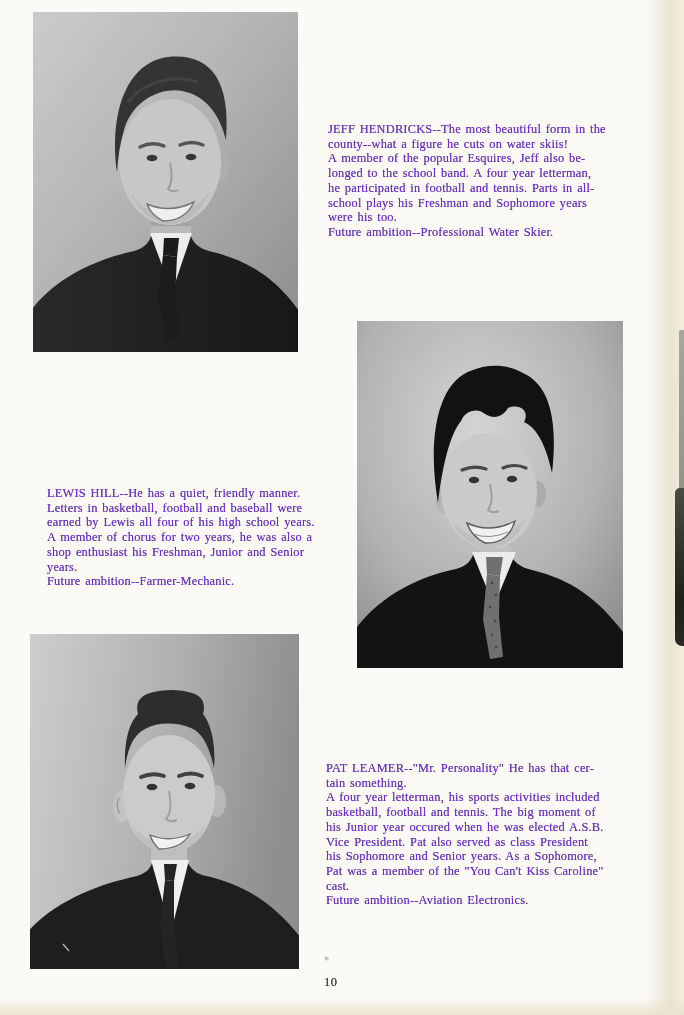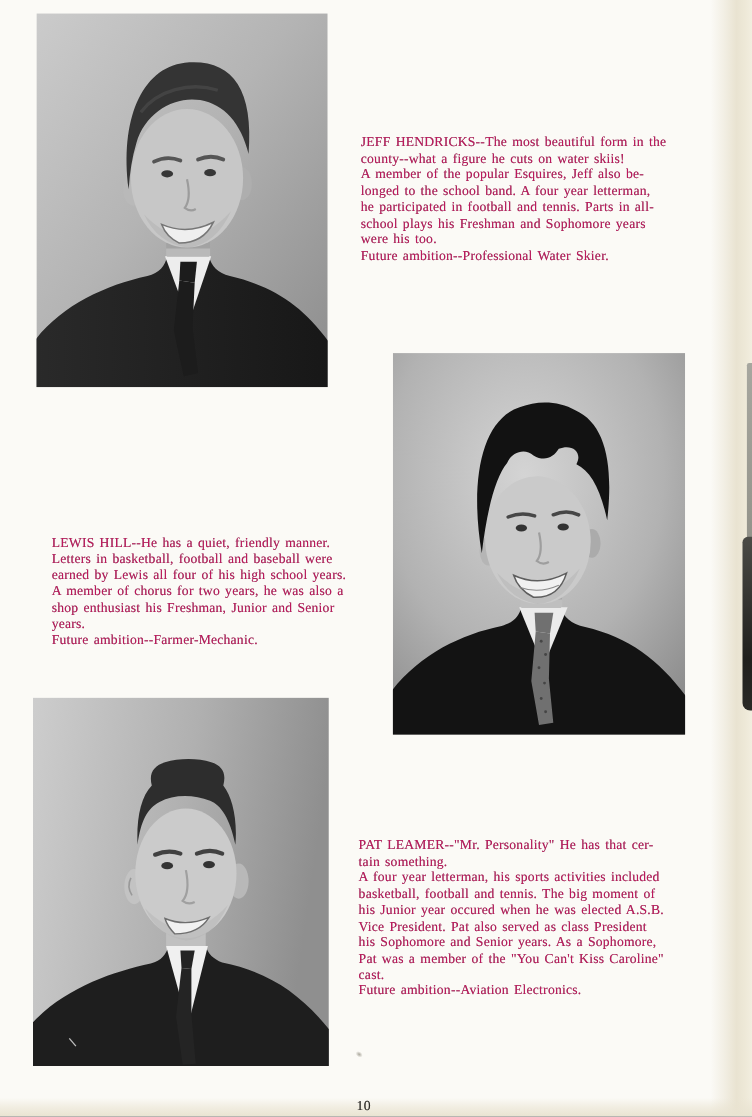--- a/index.html
+++ b/index.html
@@ -44,31 +44,31 @@
     position: absolute; margin: 0; padding: 0; overflow: hidden;
   }
   .photo svg { display: block; }
   .photo-jeff  { left: 33px;  top: 12px;  width: 265px; height: 340px; }
   .photo-lewis { left: 357px; top: 321px; width: 266px; height: 347px; }
   .photo-pat   { left: 30px;  top: 634px; width: 269px; height: 335px; }
   .bio {
     position: absolute;
     font-size: 12.4px;
     line-height: 14.7px;
-    color: #be185d;
+    color: #6d28d9;
     white-space: pre;
     letter-spacing: 0.2px;
     word-spacing: 1.4px;
     text-shadow: 0 0 0.4px rgba(47,45,41,0.55);
   }
   .bio-jeff  { left: 328px; top: 122px; }
   .bio-lewis { left: 47px;  top: 443px; margin-top: 43px; }
   .bio-pat   { left: 326px; top: 761px; }
   .page-number {
-    position: absolute; left: 324px; top: 998px;
+    position: absolute; left: 324px; top: 975px;
     font-size: 12.5px; color: #2f2d29;
     letter-spacing: 0.5px;
     text-shadow: 0 0 0.4px rgba(47,45,41,0.5);
   }
   .speck {
     position: absolute; left: 323px; top: 956px; width: 7px; height: 5px;
     background: radial-gradient(ellipse at center, #aaa79c 0%, rgba(170,167,156,0) 70%);
     transform: rotate(35deg);
   }
 </style>

